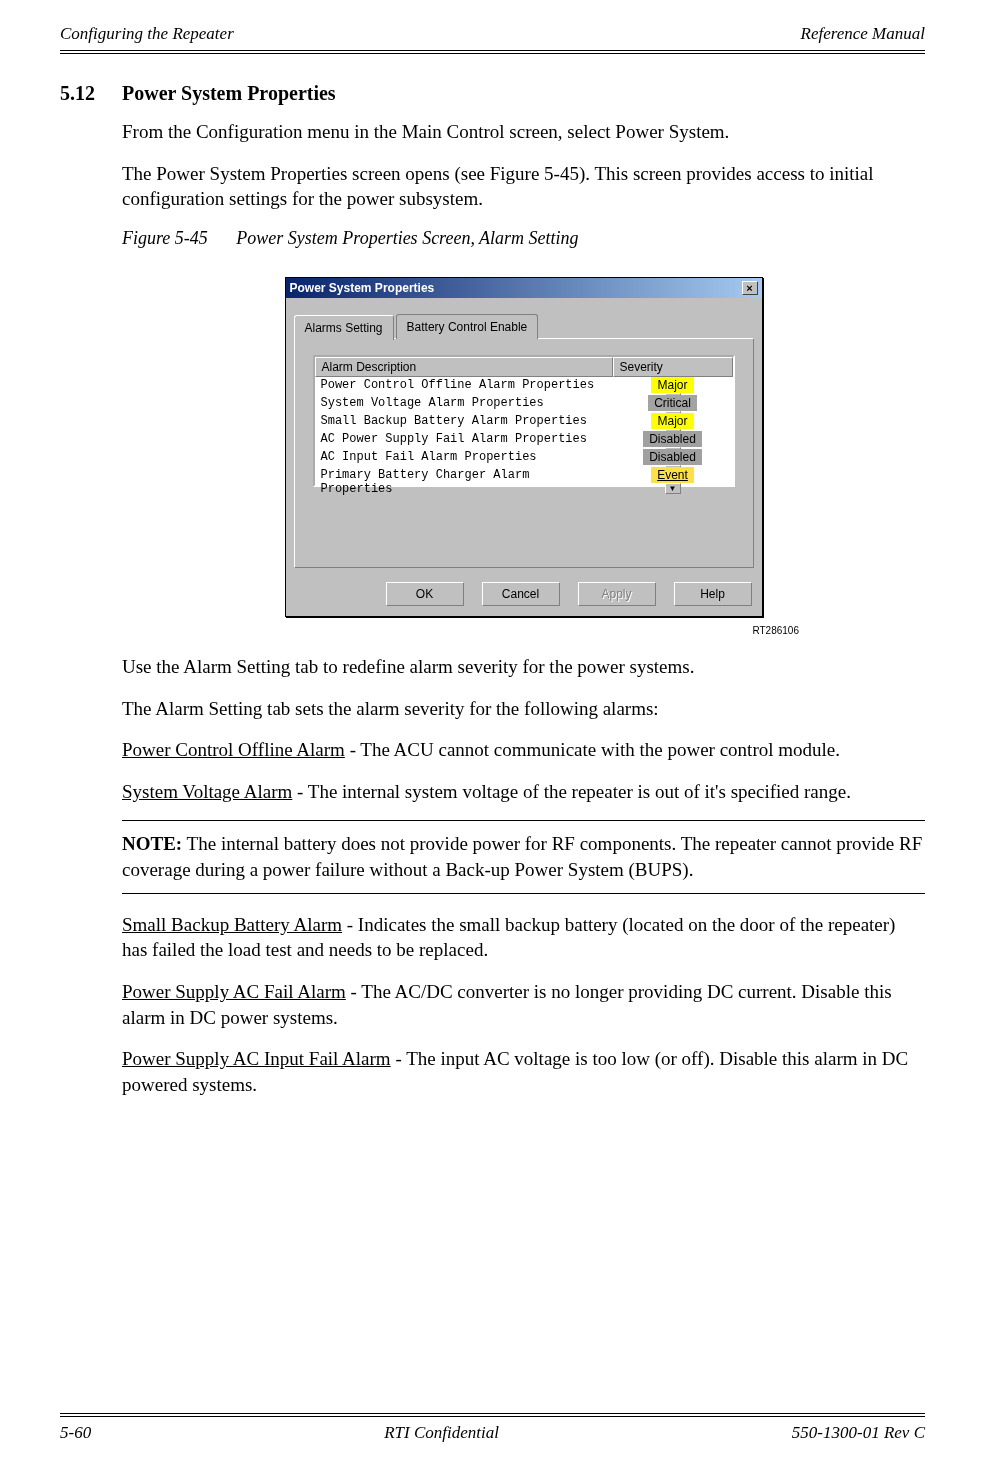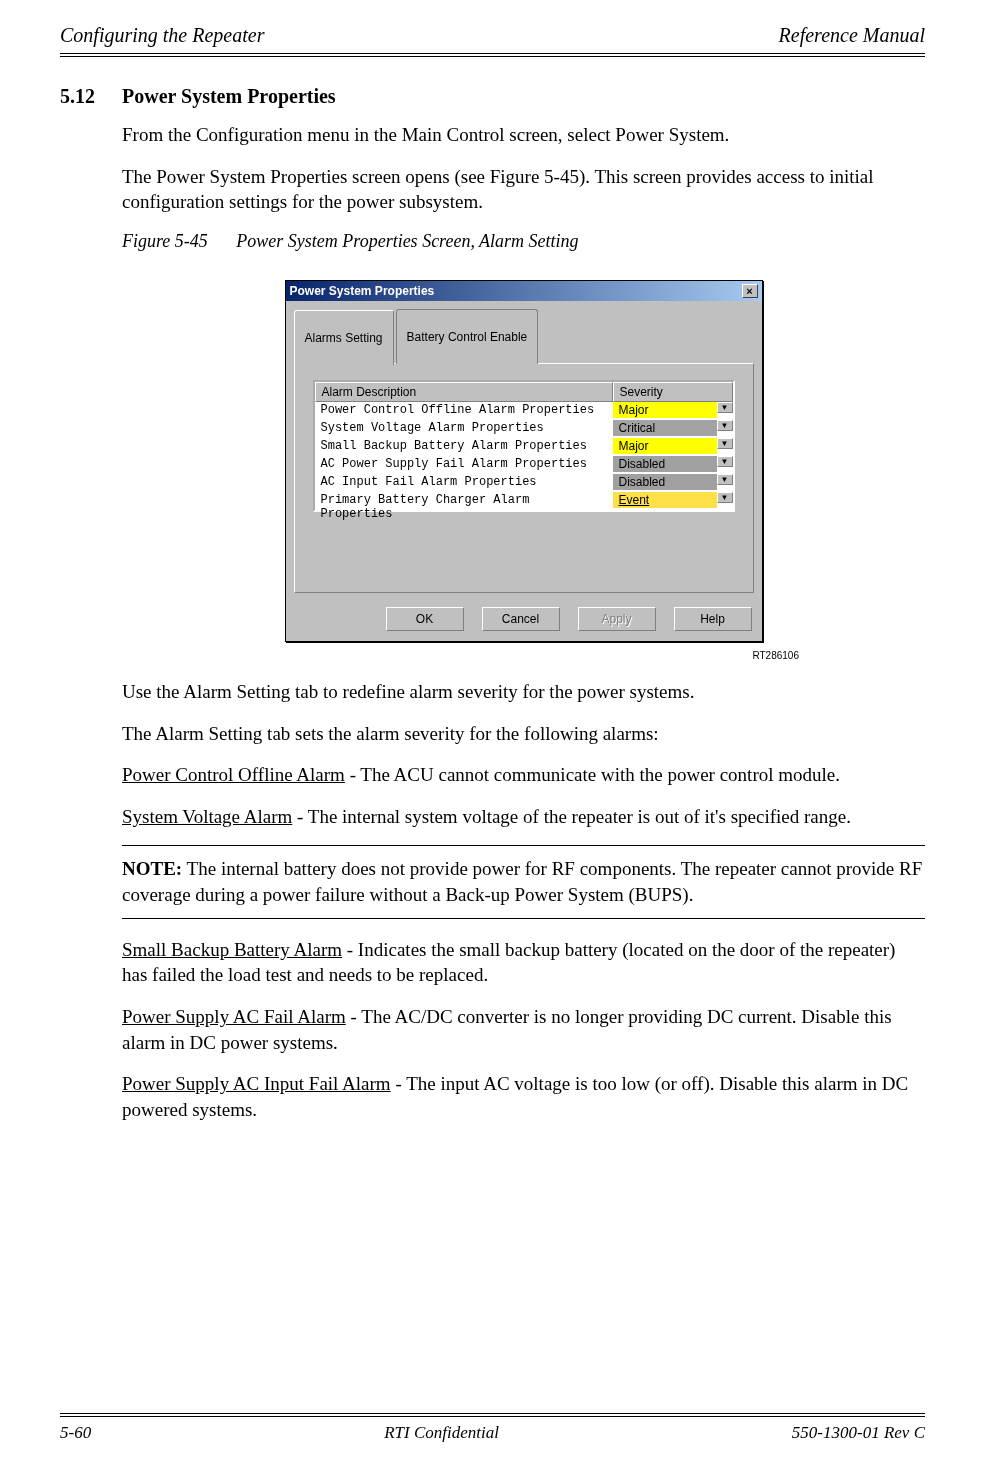--- a/index.html
+++ b/index.html
@@ -5,49 +5,49 @@
 * { margin: 0; padding: 0; box-sizing: border-box; }
 body {
   width: 985px;
   height: 1465px;
   background: #fff;
   font-family: "Palatino Linotype", "Book Antiqua", Palatino, serif;
   color: #000;
   position: relative;
   padding: 24px 60px 0 60px;
 }
-.hdr { display: flex; justify-content: space-between; font-style: italic; font-size: 20px; padding-bottom: 6px; }
+.hdr { display: flex; justify-content: space-between; font-style: italic; font-size: 17px; padding-bottom: 6px; }
 .hdr-rule { border-top: 1.5px solid #000; border-bottom: 0.5px solid #000; height: 4px; margin-bottom: 28px; }
 .sec-head { font-size: 20px; font-weight: bold; margin-bottom: 14px; display: flex; }
 .sec-num { width: 62px; flex-shrink: 0; }
 .content { margin-left: 62px; }
 .para { font-size: 19px; line-height: 1.35; margin-bottom: 16px; }
 .figcap { font-style: italic; font-size: 18px; margin-bottom: 28px; }
 .figcap .fignum { margin-right: 24px; }
 .alarm-name { text-decoration: underline; }
 .note-rule { border-top: 1px solid #000; margin: 10px 0; }
 .note-label { font-weight: bold; }
 .figure-wrap { text-align: center; margin-bottom: 8px; }
 .figure-id { text-align: right; font-size: 10px; font-family: Arial, sans-serif; margin-right: 126px; margin-bottom: 18px; }
 
 
 .dialog { display: inline-block; width: 478px; text-align: left; font-family: Tahoma, Arial, sans-serif; font-size: 12px; background: #c0c0c0; border: 1px solid #000; box-shadow: 1px 1px 0 #000; }
 .titlebar { background: linear-gradient(to right, #08246b, #a6caf0); color: #fff; font-weight: bold; padding: 3px 4px; display: flex; justify-content: space-between; align-items: center; }
 .titlebar .close-btn { width: 16px; height: 14px; background: #c0c0c0; border: 1px solid #fff; border-right-color: #404040; border-bottom-color: #404040; color: #000; font-size: 11px; text-align: center; line-height: 12px; font-weight: bold; }
 .tab-area { padding: 8px; }
 .tab-strip { display: flex; position: relative; z-index: 2; }
-.tab { padding: 20px 10px; border: 1px solid #808080; border-bottom: none; background: #c0c0c0; border-top-left-radius: 3px; border-top-right-radius: 3px; margin-right: 2px; font-size: 12px; }
+.tab { padding: 5px 10px; border: 1px solid #808080; border-bottom: none; background: #c0c0c0; border-top-left-radius: 3px; border-top-right-radius: 3px; margin-right: 2px; font-size: 12px; margin-top: 8px; }
 .tab.active { background: #c0c0c0; border-top-color: #fff; border-left-color: #fff; position: relative; top: 1px; }
 .tab-page { border: 1px solid #808080; border-top-color: #fff; border-left-color: #fff; padding: 16px 18px 58px 18px; min-height: 230px; margin-top: -1px; }
 .grid { display: flex; border: 2px inset #fff; background: #fff; }
 .col-desc { flex: 1; }
 .col-sev { width: 120px; }
 .col-head { background: #c0c0c0; border: 1px solid #808080; border-top-color: #fff; border-left-color: #fff; padding: 2px 6px; font-size: 12px; }
 .cell { padding: 1px 6px; font-size: 12px; height: 18px; display: block; font-family: Liberation Mono, monospace; }
-.sev-row { display: flex; align-items: flex-start; height: 18px; }
+.sev-row { display: flex; align-items: center; height: 18px; flex-direction: column; }
 .sev-cell { flex: 1; padding: 1px 6px; font-size: 12px; }
 .sev-btn { width: 16px; background: #c0c0c0; border: 1px solid #808080; border-top-color: #fff; border-left-color: #fff; display: flex; align-items: center; justify-content: center; font-size: 8px; }
 .sev-major { background: #ffff00; color: #000; }
 .sev-critical { background: #a3a3a3; color: #000; }
 .sev-disabled { background: #a0a0a0; color: #000; }
 .sev-event { background: #fde047; color: #000; text-decoration: underline; }
 .btn-row { padding: 6px 10px 10px; display: flex; justify-content: flex-end; gap: 18px; }
 .dlg-btn { width: 78px; height: 24px; background: #c0c0c0; border: 1px solid #808080; border-top-color: #fff; border-left-color: #fff; font-size: 12px; font-family: Tahoma, Arial; text-align: center; line-height: 22px; }
 .dlg-btn.disabled { color: #808080; text-shadow: 1px 1px 0 #fff; }
 

